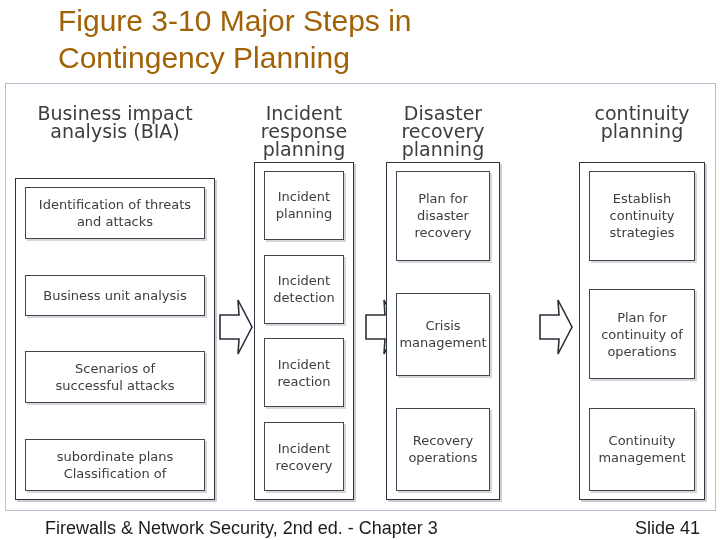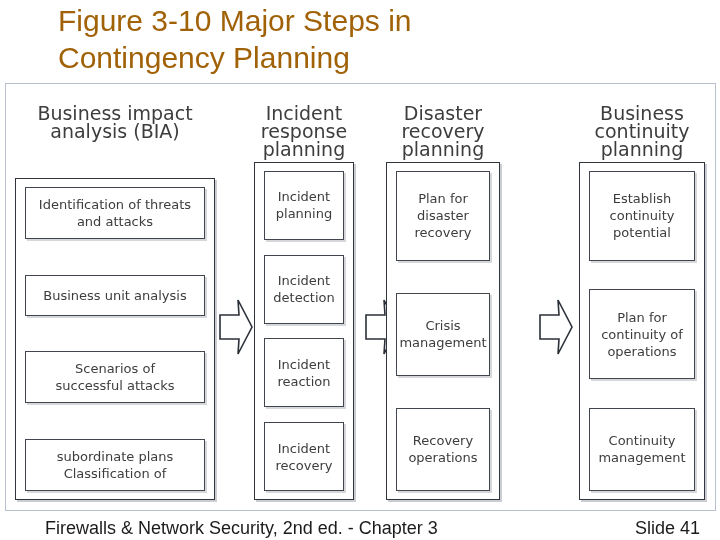--- a/index.html
+++ b/index.html
@@ -253,30 +253,29 @@
     </div>
 
     <div class="flow-arrow" style="left:531px;">
       <svg viewBox="0 0 38 62">
         <polygon points="3,19 22,19 21,4 35,31 21,58 22,43 3,43" fill="#ffffff" stroke="#2b3038" stroke-width="1.6" stroke-linejoin="miter"></polygon>
       </svg>
     </div>
 
     <div class="col" style="left:573px; width:126px;">
       <div class="col-head">
-        <span class="hline">Business</span>
         <span class="hline">continuity</span>
         <span class="hline">planning</span>
       </div>
       <div class="col-body" style="top:70px;">
         <div class="step-box" style="height:28%;">
           <div>
             <span class="bline">Establish</span>
             <span class="bline">continuity</span>
-            <span class="bline">potential</span>
+            <span class="bline">strategies</span>
           </div>
         </div>
         <div class="step-box" style="height:28%;">
           <div>
             <span class="bline">Plan for</span>
             <span class="bline">continuity of</span>
             <span class="bline">operations</span>
           </div>
         </div>
         <div class="step-box" style="height:26%;">

